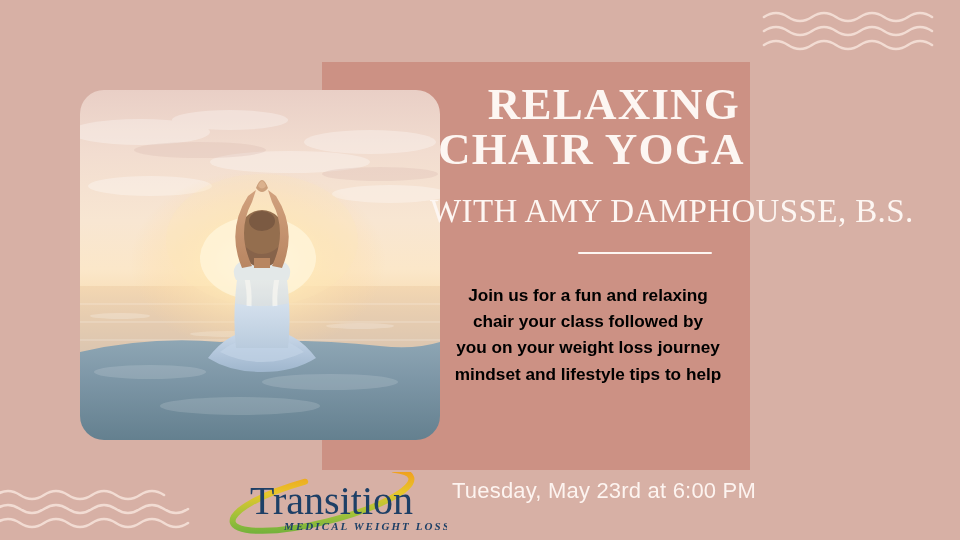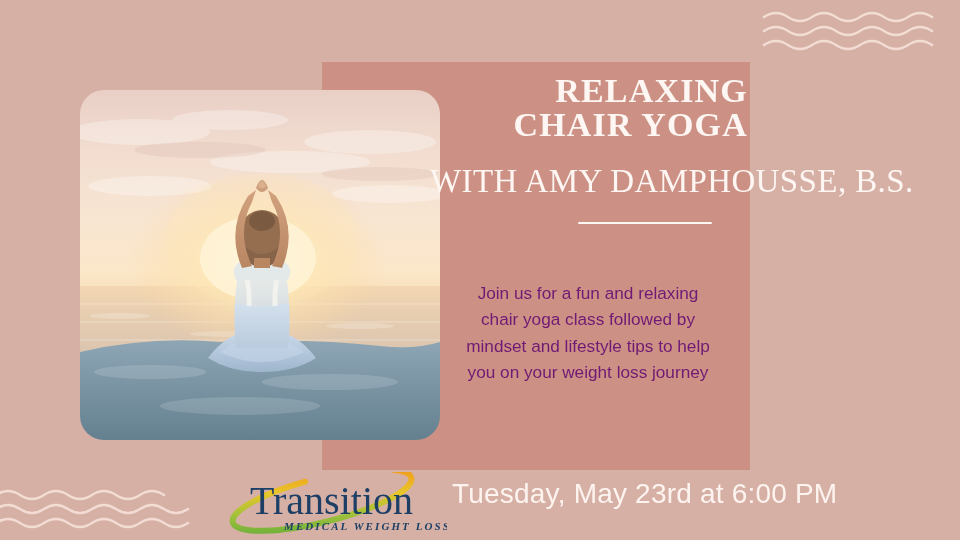--- a/index.html
+++ b/index.html
@@ -31,56 +31,56 @@
   #photo svg{display:block;width:360px;height:350px;}
 
   
   #textcol{
     position:absolute;left:430px;top:74px;width:322px;
     text-align:right;
   }
   #title{
     font-family:"Liberation Serif",serif;
     color:#fdf6f2;
-    font-size:34px;
+    font-size:45px;
     line-height:.99;
     letter-spacing:1.2px;
-    margin:0;
+    margin:8px;
     padding-right:4px;
     text-transform:uppercase;
   }
   #title .ln{display:block;white-space:nowrap;}
   #subtitle{
     font-family:"Liberation Serif",serif;
     color:#fdf6f2;
     font-size:33px;
     letter-spacing:.4px;
     margin:22px 0 0 0;
     padding-right:4px;
     white-space:nowrap;
   }
   #divider{
     height:2px;background:#fdf6f2;
     width:134px;margin:22px 40px 0 auto;
     border-radius:1px;
   }
   #body-copy{
-    margin:56px 6px 0 0;
-    color:#701a75;
+    margin:28px 6px 0 0;
+    color:#000000;
     font-size:17.2px;
-    font-weight:normal;
+    font-weight:bold;
     line-height:1.52;
     text-align:center;
   }
   #body-copy .ln{display:block;white-space:nowrap;}
 
   
   #footer-date{
     position:absolute;left:452px;top:478px;
-    color:#fdf4f0;font-size:28px;letter-spacing:.2px;
+    color:#fdf4f0;font-size:22px;letter-spacing:.2px;
     white-space:nowrap;
   }
 
   
   #logo{position:absolute;left:222px;top:472px;width:225px;height:62px;text-align:center;}
   #logo svg{display:block;}
 </style>
 </head>
 <body>
 
@@ -226,23 +226,23 @@
       <span class="ln">RELAXING</span>
       <span class="ln">CHAIR YOGA</span>
     </h1>
 
     <div id="subtitle">WITH AMY DAMPHOUSSE, B.S.</div>
 
     <div id="divider"></div>
 
     <div id="body-copy">
       <span class="ln">Join us for a fun and relaxing</span>
-      <span class="ln">chair yoga class followed by</span>
+      <span class="ln">chair your class followed by</span>
+      <span class="ln">you on your weight loss journey</span>
       <span class="ln">mindset and lifestyle tips to help</span>
-      <span class="ln">you on your weight loss journey</span>
     </div>
   </div>
 
   <div id="footer-date">Tuesday, May 23rd at 6:00 PM</div>
 
   <div id="logo">
     <svg width="225" height="62" viewBox="0 0 225 62" aria-hidden="true">
       <defs>
         <linearGradient id="swoosh" x1="0" y1="1" x2="1" y2="0">
           <stop offset="0%" stop-color="#5aa83c"></stop>

